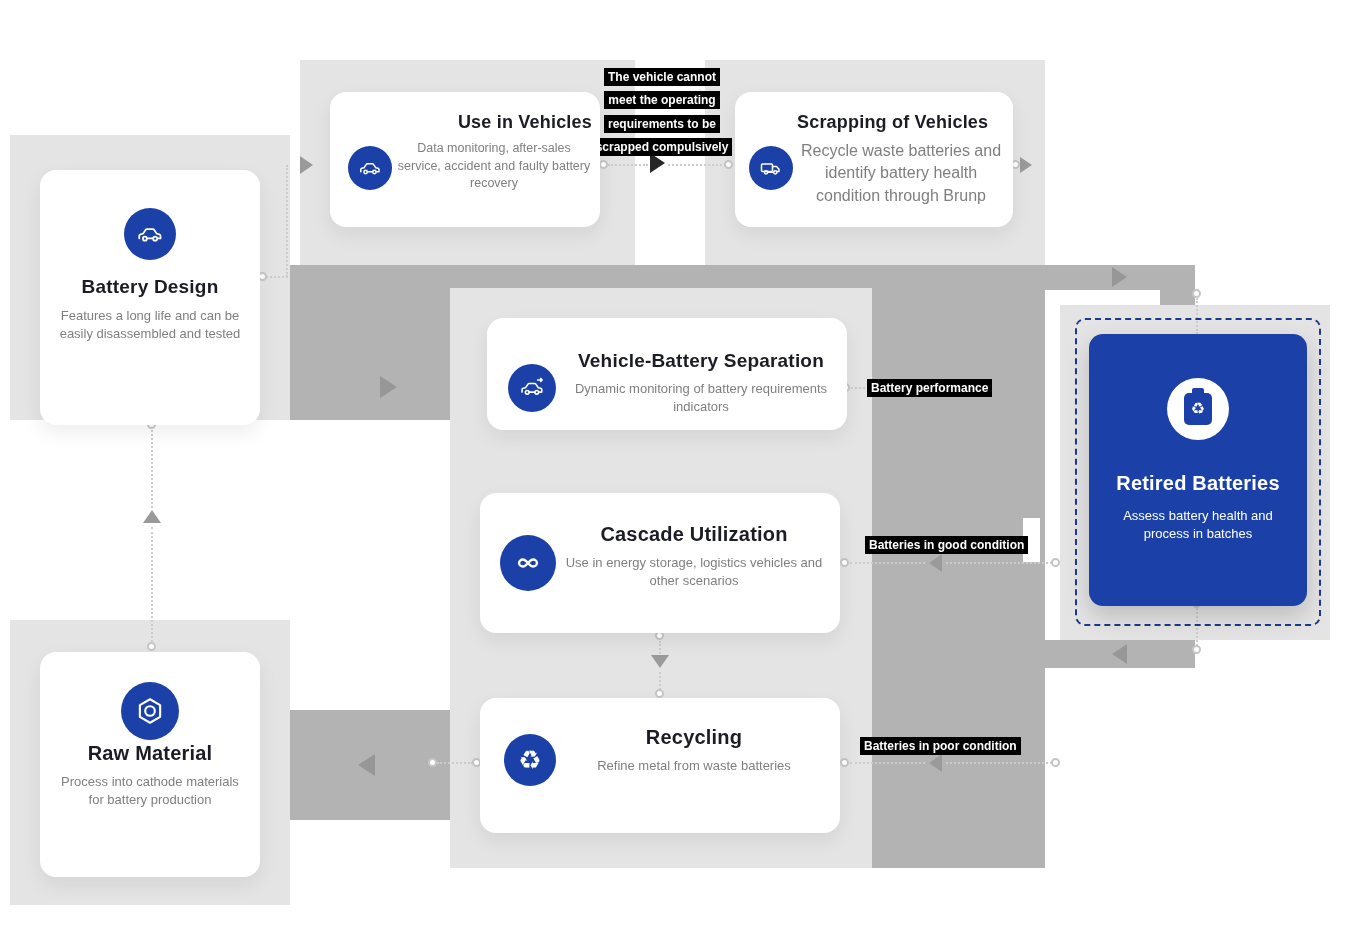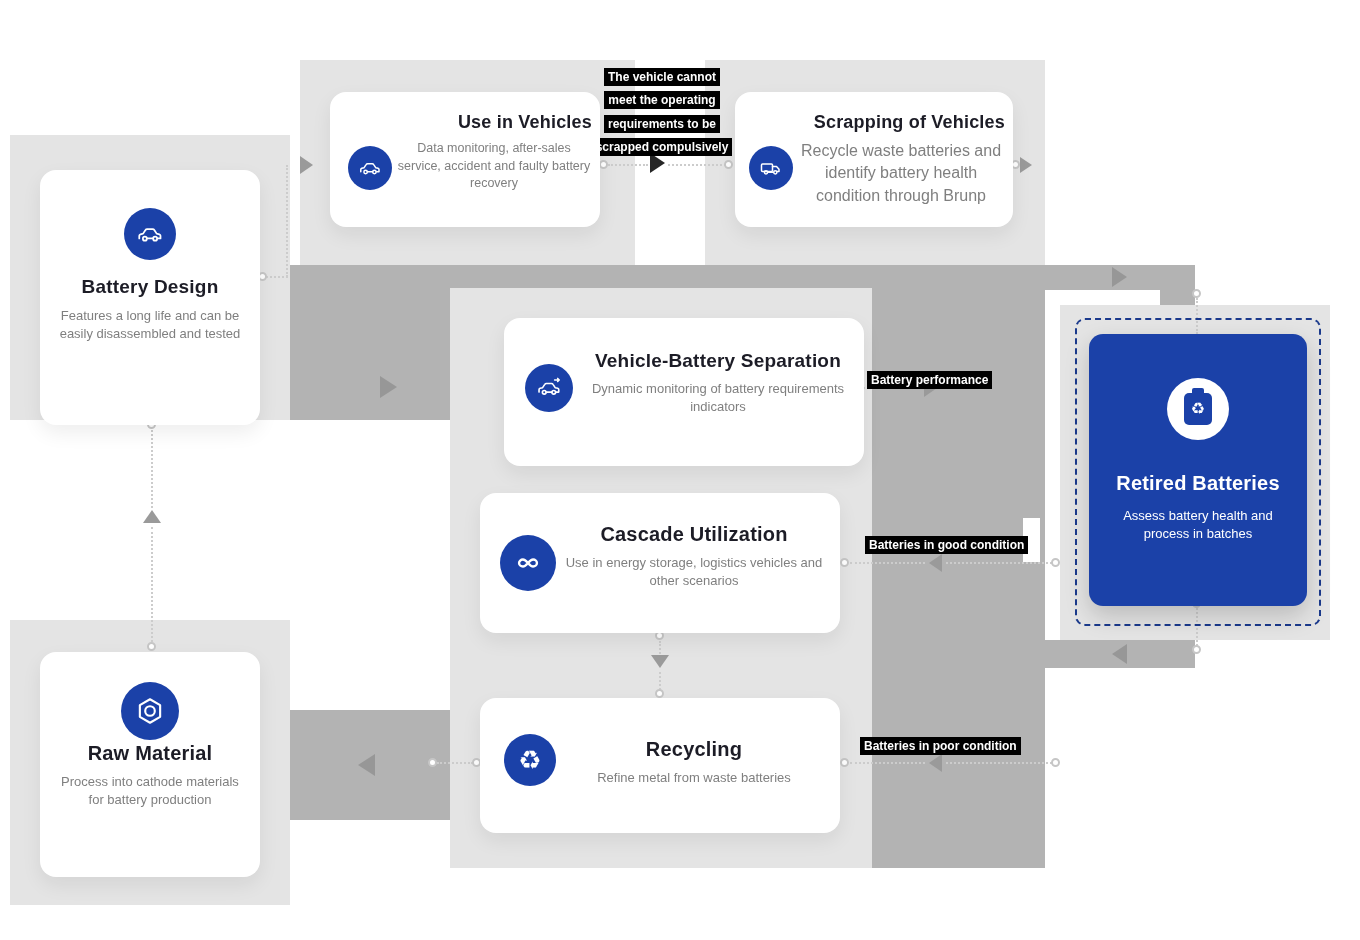--- a/index.html
+++ b/index.html
@@ -104,21 +104,21 @@
   <span class="arr" style="left:358px;top:754px;border-width:11px 17px 11px 0;border-right-color:#979797"></span>
   <span class="arr" style="left:924px;top:379px;border-width:9px 0 9px 13px;border-left-color:var(--arrow_gray)"></span>
   <span class="arr" style="left:929px;top:554px;border-width:9px 13px 9px 0;border-right-color:var(--arrow_gray)"></span>
   <span class="arr" style="left:929px;top:754px;border-width:9px 13px 9px 0;border-right-color:var(--arrow_gray)"></span>
   <span class="arr" style="left:651px;top:655px;border-width:13px 9px 0 9px;border-top-color:var(--arrow_gray)"></span>
   <span class="arr" style="left:143px;top:510px;border-width:0 9px 13px 9px;border-bottom-color:var(--arrow_gray)"></span>
 
   <div class="chip-wrap" style="left:591px;top:66px;width:142px">
     <span class="chip">The vehicle cannot meet the operating requirements to be scrapped compulsively</span>
   </div>
-  <div class="chip-wrap" style="left:867px;top:370px">
+  <div class="chip-wrap" style="left:867px;top:378px">
     <span class="chip chip-line">Battery performance</span>
   </div>
   <div class="chip-wrap" style="left:865px;top:535px">
     <span class="chip chip-line">Batteries in good condition</span>
   </div>
   <div class="chip-wrap" style="left:860px;top:736px">
     <span class="chip chip-line">Batteries in poor condition</span>
   </div>
 
   <div class="card" style="left:40px;top:170px;width:220px;height:255px">
@@ -153,26 +153,26 @@
     <div class="ic ic-abs" style="left:14px;top:54px;width:44px;height:44px">
       <svg viewBox="0 0 24 24" width="24" height="24" fill="none" stroke="#fff" stroke-width="1.5" stroke-linecap="round" stroke-linejoin="round">
         <rect x="2.5" y="8" width="11" height="7.5" rx="1"></rect>
         <path d="M13.5 10.5h4l2.5 2.8v2.2h-2"></path>
         <circle cx="7" cy="16.3" r="1.6"></circle>
           <circle cx="16.3" cy="16.3" r="1.6"></circle>
         <path d="M8.8 16.3h5.7"></path>
       </svg>
     </div>
     <div class="txtcol" style="left:62px;right:8px;top:20px">
-      <div class="title" style="font-size:18px;text-align:right">Scrapping of Vehicles</div>
+      <div class="title" style="font-size:18px;text-align:left">Scrapping of Vehicles</div>
       <div class="desc" style="font-size:16px;margin-top:7px">Recycle waste batteries and identify battery health condition through Brunp</div>
     </div>
   </div>
 
-  <div class="card" style="left:504px;top:318px;width:360px;height:148px">
+  <div class="card" style="left:487px;top:318px;width:360px;height:112px">
     <div class="ic ic-abs" style="left:21px;top:46px;width:48px;height:48px">
       <svg viewBox="0 0 24 24" width="26" height="26" fill="none" stroke="#fff" stroke-width="1.5" stroke-linecap="round" stroke-linejoin="round">
         <path d="M2.8 15.8V13.6c0-.6.4-1.1 1-1.3l2.3-.6 2-3.1c.3-.5.9-.8 1.5-.8h4.6c.6 0 1.2.3 1.5.8l2 3.1 2.3.6c.6.2 1 .7 1 1.3v2.2h-2.4"></path>
         <path d="M9.4 15.8h5.3"></path>
         <circle cx="7.6" cy="16" r="1.7"></circle>
           <circle cx="16.4" cy="16" r="1.7"></circle>
         <path d="M17.2 4.6h4.2M20 3.2l1.4 1.4L20 6"></path>
       </svg>
     </div>
     <div class="txtcol" style="left:80px;right:12px;top:32px">
@@ -190,21 +190,21 @@
     <div class="txtcol" style="left:80px;right:12px;top:30px">
       <div class="title" style="font-size:20px;text-align:center">Cascade Utilization</div>
       <div class="desc" style="margin-top:8px">Use in energy storage, logistics vehicles and other scenarios</div>
     </div>
   </div>
 
   <div class="card" style="left:480px;top:698px;width:360px;height:135px">
     <div class="ic ic-abs" style="left:24px;top:36px;width:52px;height:52px">
       <span class="recy-glyph">♻</span>
     </div>
-    <div class="txtcol" style="left:80px;right:12px;top:40px">
+    <div class="txtcol" style="left:80px;right:12px;top:28px">
       <div class="title" style="font-size:20px;text-align:center">Recycling</div>
       <div class="desc" style="margin-top:8px">Refine metal from waste batteries</div>
     </div>
   </div>
 
   <div class="retired-dash" style="left:1075px;top:318px;width:246px;height:308px"></div>
   <div class="retired-card" style="left:1089px;top:334px;width:218px;height:272px">
     <div class="white-circle">
       <div class="batt">
           <span style="color:#fff;font-size:16px;line-height:1">♻</span>

